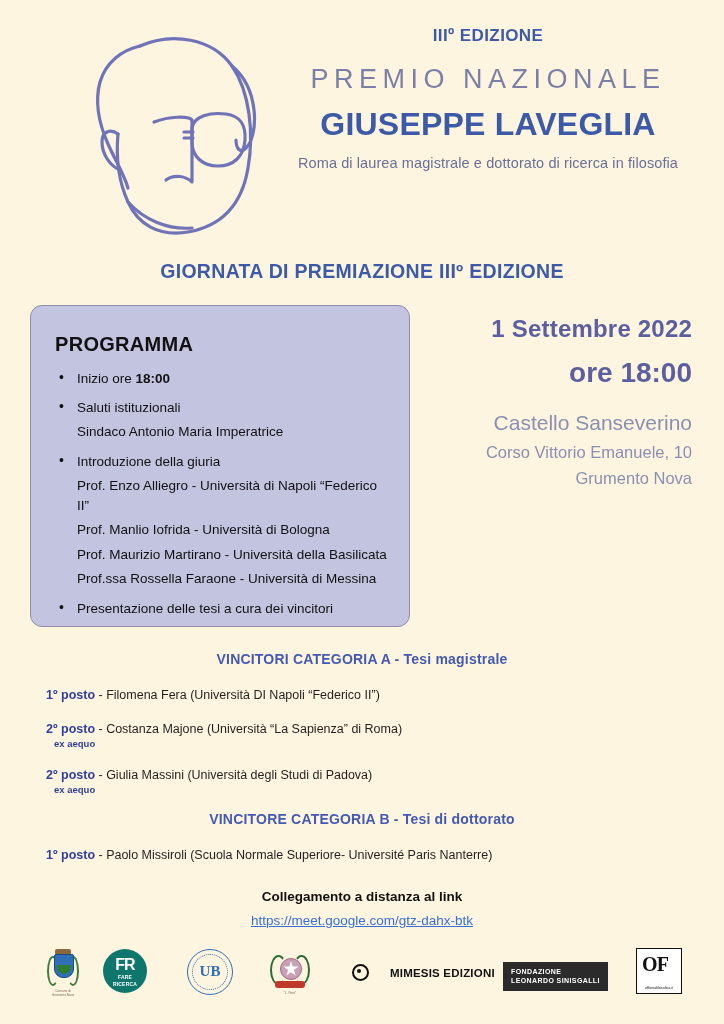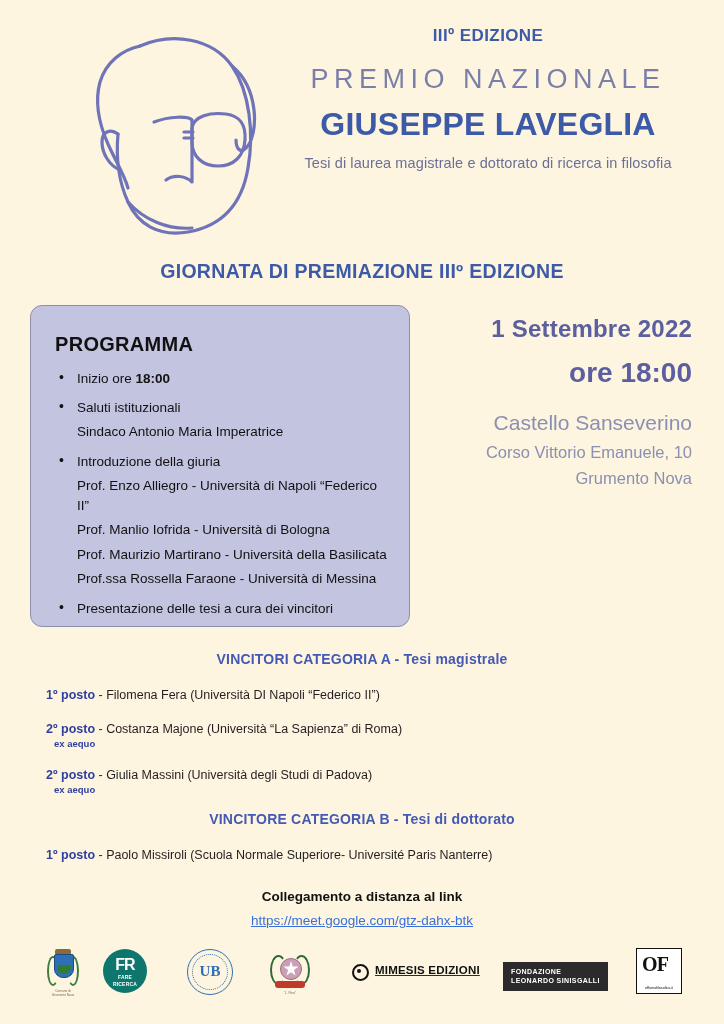--- a/index.html
+++ b/index.html
@@ -165,21 +165,21 @@
     position:absolute; top:5px; width:13px; height:26px;
     border:2.5px solid #2e6b36; border-radius:50%;
   }
   .ita-emblem .leafL { left:2px; border-right-color:transparent; }
   .ita-emblem .leafR { right:2px; border-left-color:transparent; }
   .ita-emblem .ribbon {
     position:absolute; left:7px; bottom:2px; width:30px; height:7px;
     background:#c0392b; border-radius:3px;
   }
 
-  .mimesis { display:flex; gap:6px;text-decoration:underline; }
+  .mimesis { display:flex; align-items:center; gap:21px; }
   .mimesis-swirl {
     width:13px; height:13px; border-radius:50%;
     border:2.5px solid #111; position:relative;
   }
   .mimesis-swirl::after {
     content:""; position:absolute; left:3px; top:3px; width:4px; height:4px;
     background:#111; border-radius:50%;
   }
   .mimesis-txt { font-size:11.5px; font-weight:bold; color:#111; letter-spacing:.2px; }
 
@@ -229,21 +229,21 @@
         </g>
       </svg>
     </div>
 
     <div class="header-text">
       <div class="edition">IIIº EDIZIONE</div>
       <div class="premio">PREMIO NAZIONALE</div>
       <div class="names">
         <div>GIUSEPPE LAVEGLIA</div>
       </div>
-      <div class="subtitle">Tesi di laurea magistrale e dottorato di ricerca in filosofia</div>
+      <div class="subtitle">Roma di laurea magistrale e dottorato di ricerca in filosofia</div>
     </div>
   </div>
 
   <div class="giornata">GIORNATA DI PREMIAZIONE IIIº EDIZIONE</div>
 
   <div class="middle">
 
     <div class="program-box">
       <div class="program-title">PROGRAMMA</div>
       <ul class="prog">

